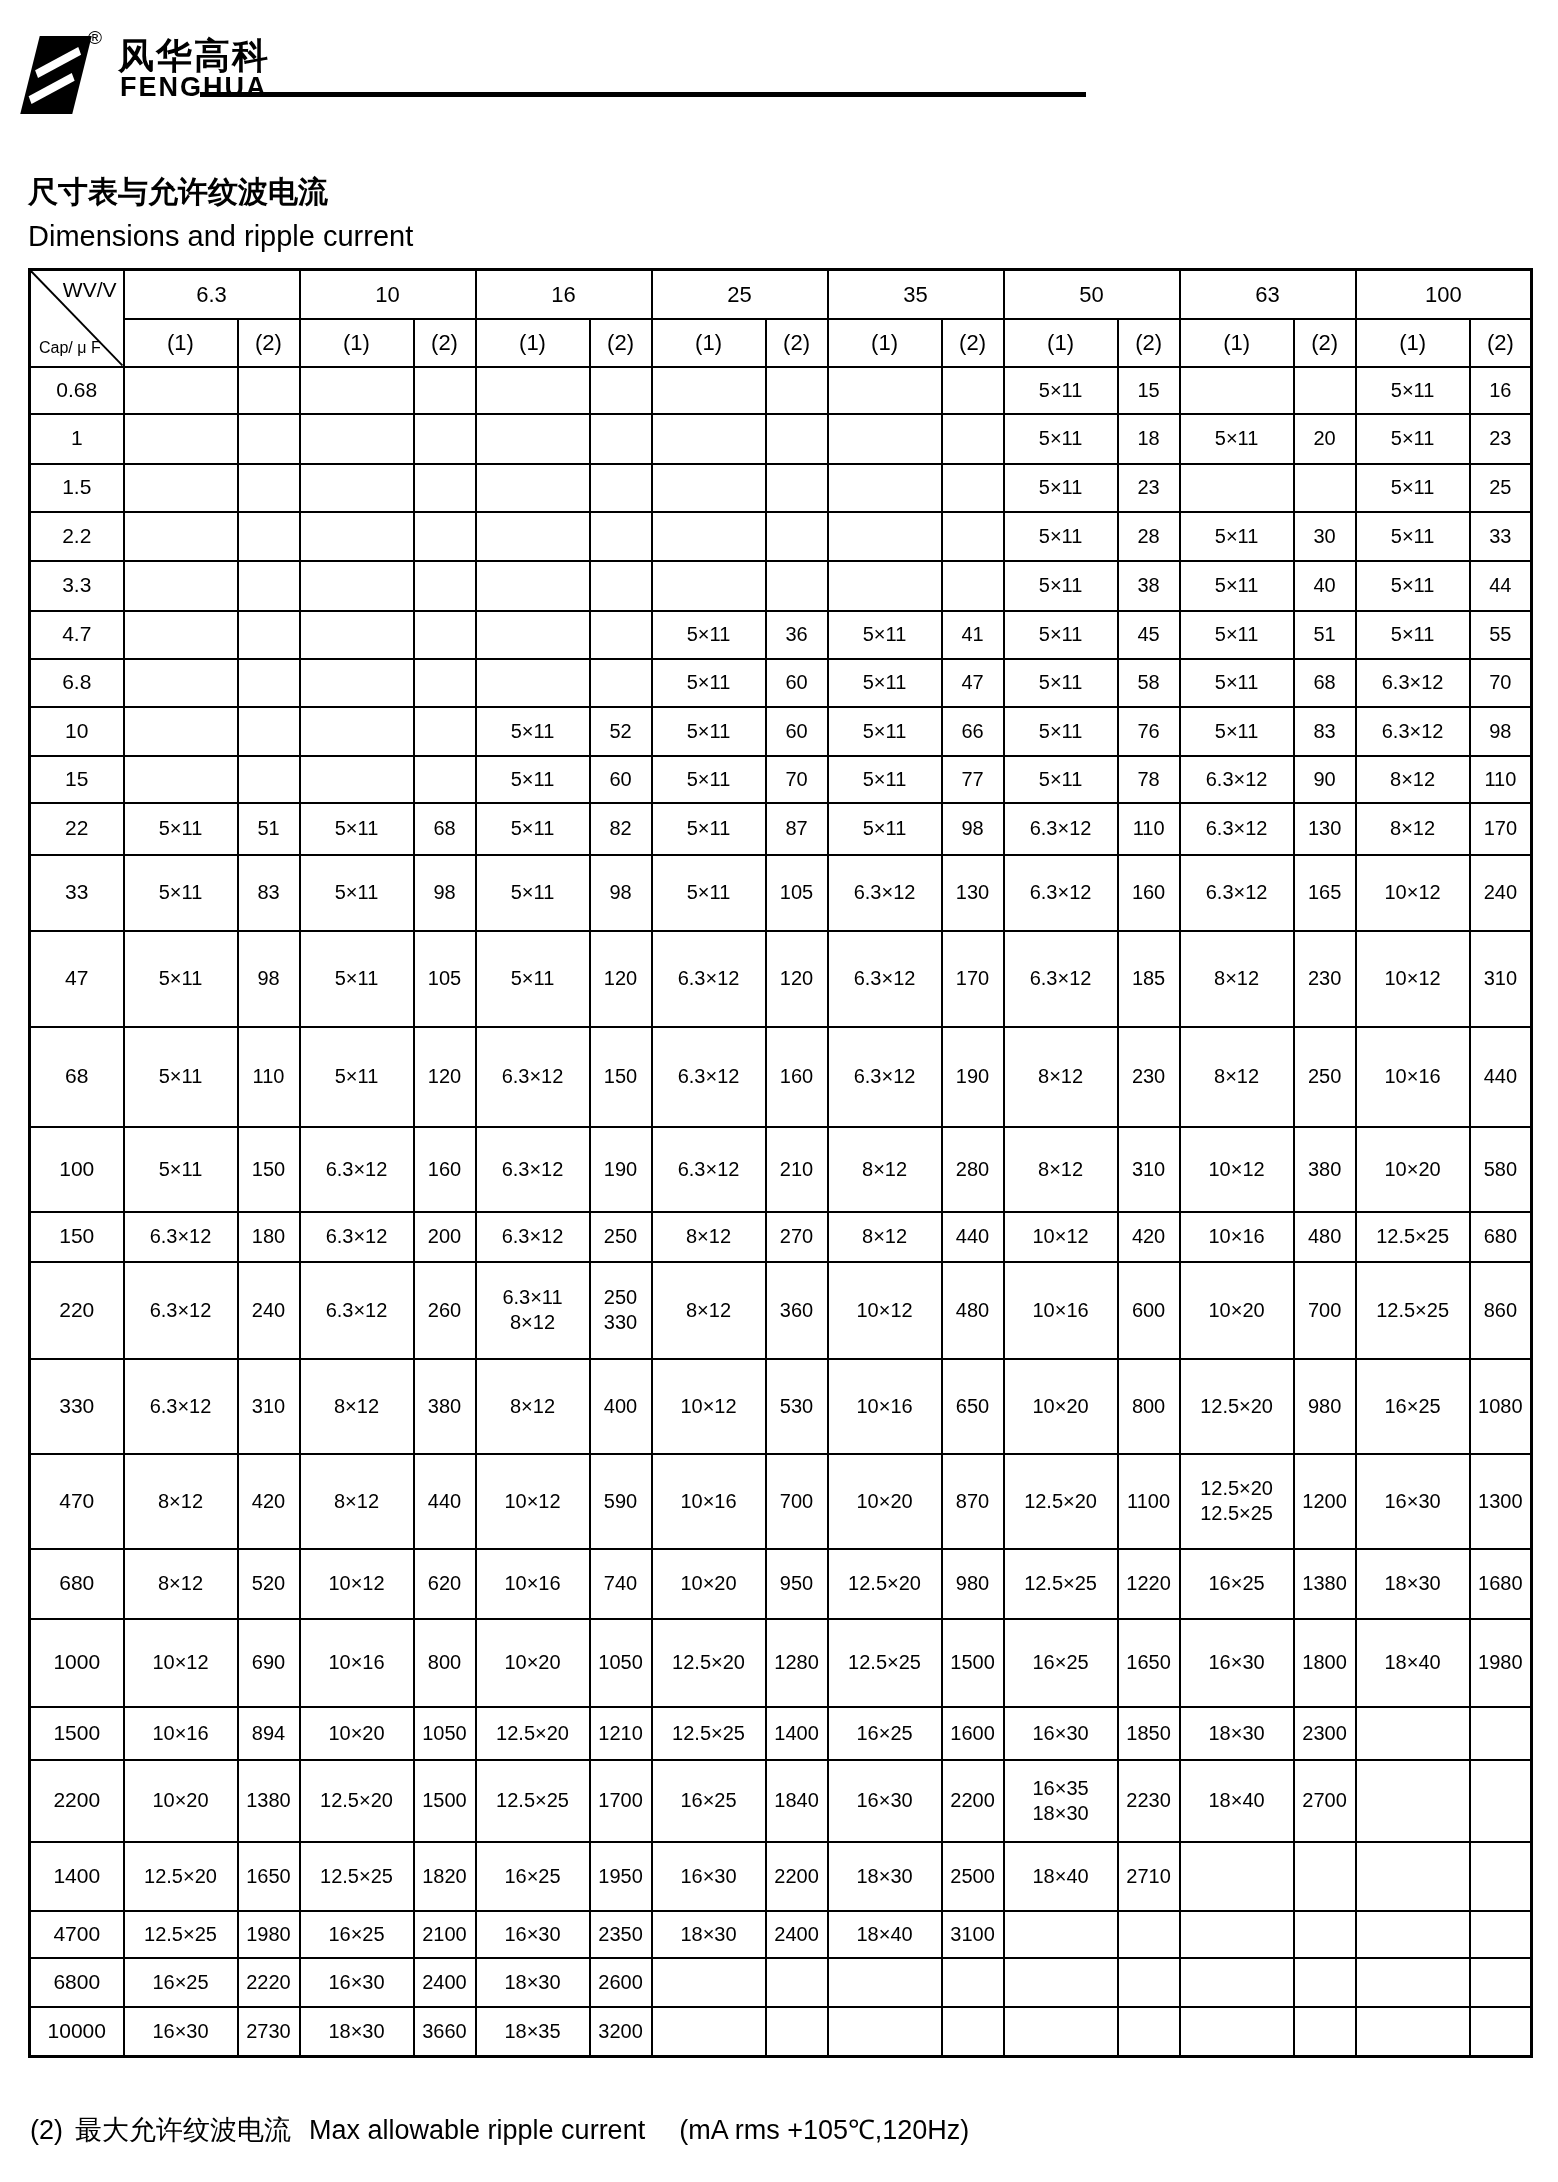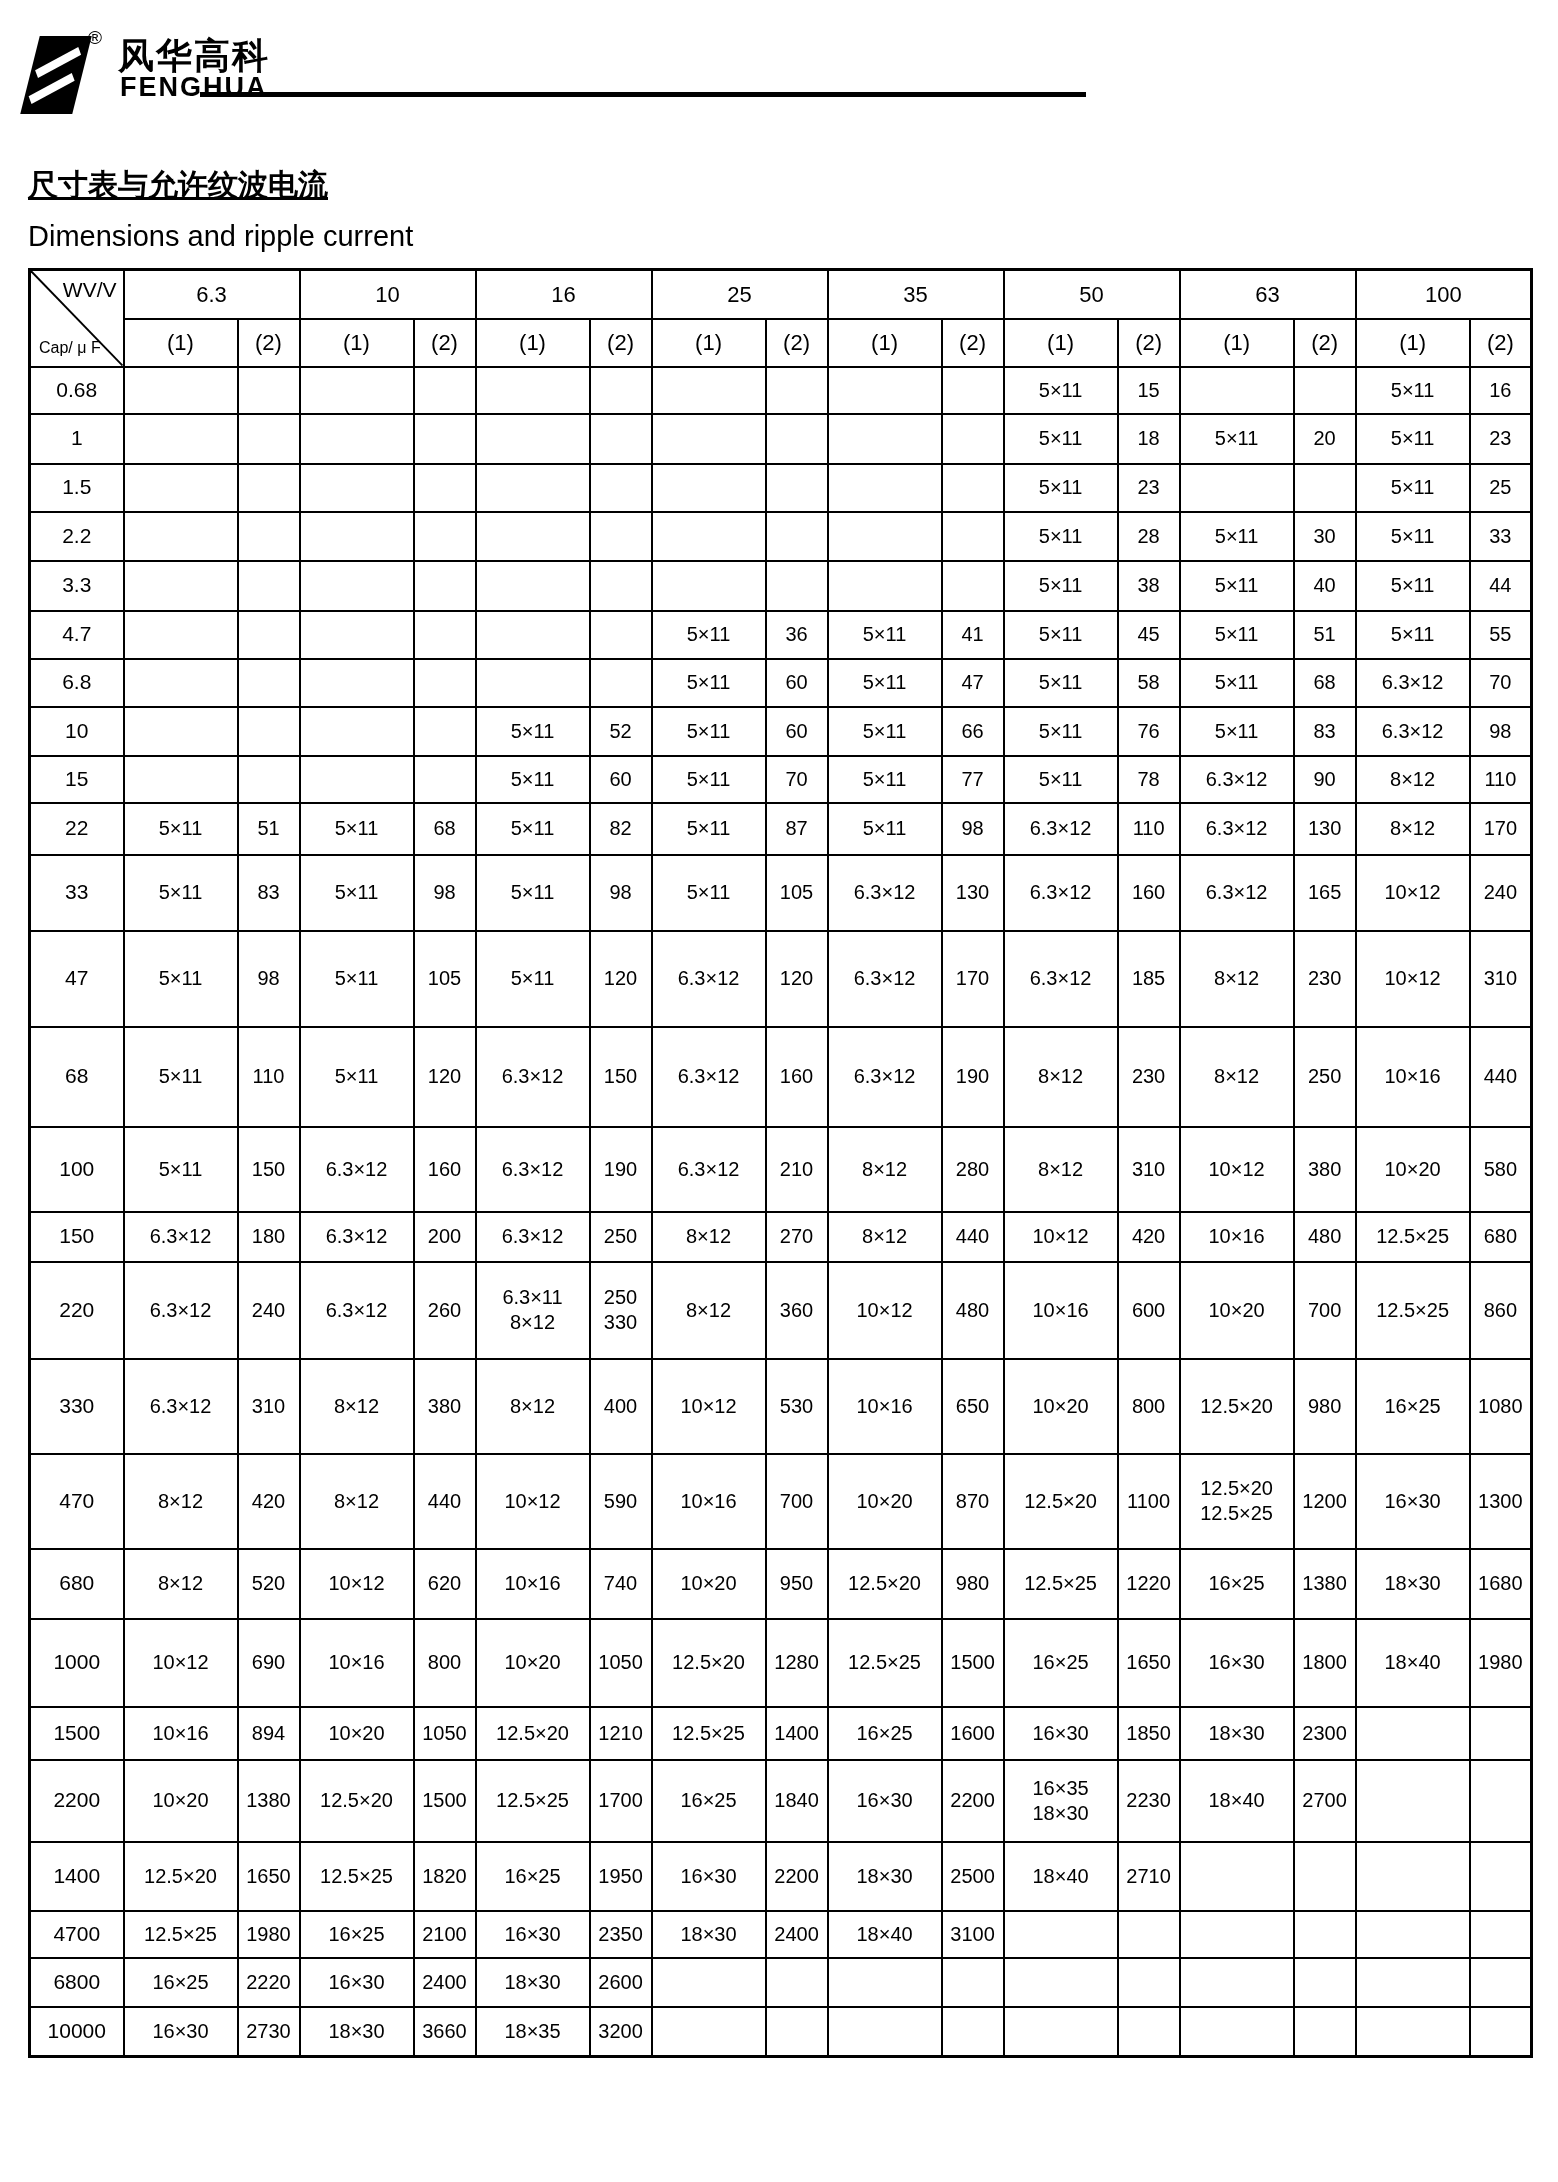--- a/index.html
+++ b/index.html
@@ -23,21 +23,21 @@
   .reg-mark { position:absolute; left:88px; top:28px; font-size:19px; line-height:1; }
   .logo-cn  { position:absolute; left:118px; top:32px; font-size:36px; font-weight:bold; letter-spacing:2px; }
   .logo-en  { position:absolute; left:120px; top:72px; font-size:27px; font-weight:bold; letter-spacing:2px; }
   .doc-title {
     position:absolute; left:0; top:40px; width:1086px; text-align:right;
     font-size:30px; font-weight:bold; letter-spacing:0.5px; color:#111;
   }
   .header-rule { position:absolute; left:200px; top:92px; width:886px; height:5px; background:#000; }
 
   
-  .sec-cn { position:absolute; left:28px; top:165px; font-size:30px; font-weight:bold;text-decoration:underline; }
+  .sec-cn { position:absolute; left:28px; top:172px; font-size:30px; font-weight:bold; }
   .sec-en { position:absolute; left:28px; top:220px; font-size:29px; font-weight:normal; }
 
   
   table.dim {
     position:absolute; left:28px; top:268px; width:1502px;
     border-collapse:collapse; table-layout:fixed;
     border:3px solid #000;
   }
   table.dim th, table.dim td {
     border:2px solid #000; padding:0 2px; text-align:center; vertical-align:middle;
@@ -621,14 +621,17 @@
           <td></td>
           <td></td>
           <td></td>
           <td></td>
           <td></td>
           <td></td>
         </tr>
       </tbody>
     </table>
 
+  <div class="note note-2">
+    <span class="idx">(2)</span><span class="cn">最大允许纹波电流</span><span class="en">Max allowable ripple current</span><span class="sfx">(mA rms +105℃,120Hz)</span>
+  </div>
 
 </div>
 
 </body></html>

